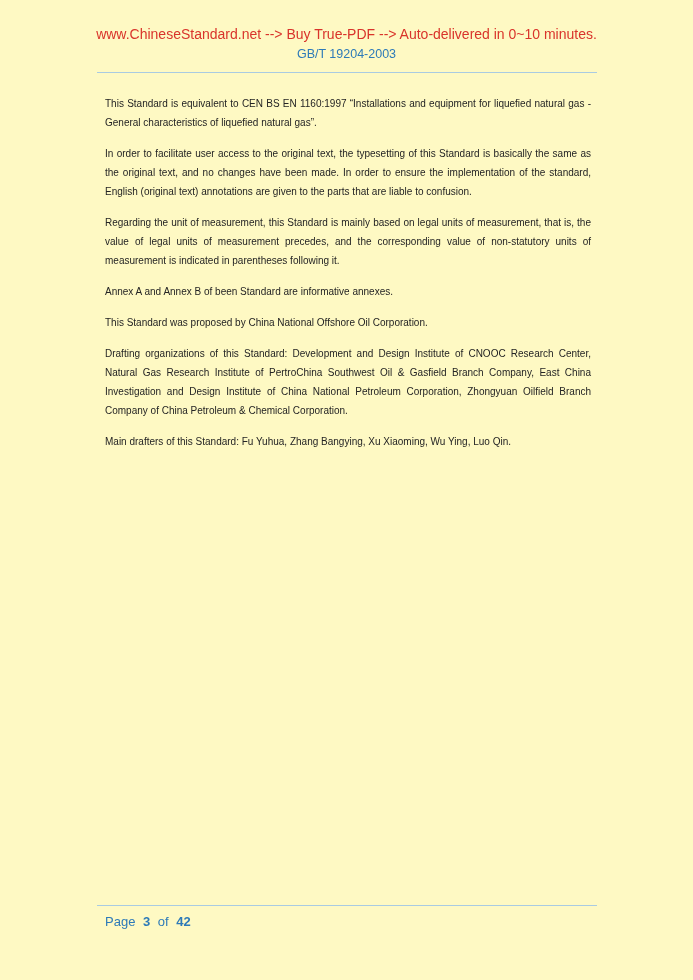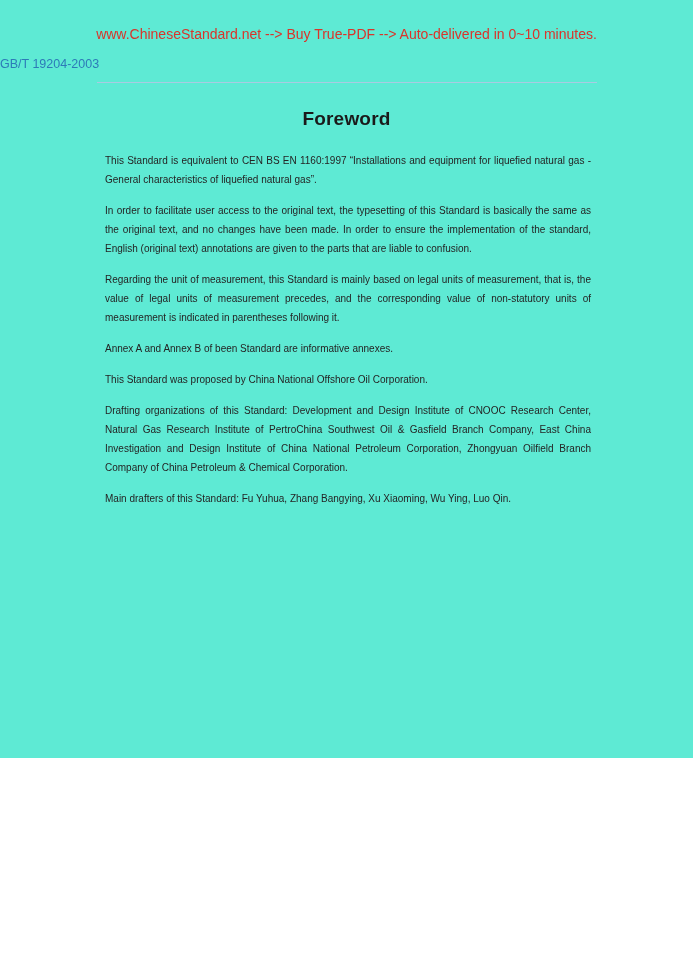--- a/index.html
+++ b/index.html
@@ -4,34 +4,34 @@
 <style>
   * { margin: 0; padding: 0; box-sizing: border-box; }
   html, body { background: #ffffff; }
   body {
     width: 693px; height: 980px;
     font-family: "Liberation Sans", "DejaVu Sans", sans-serif;
     color: #222222;
   }
   .page {
     position: relative;
-    width: 693px; height: 758px;
-    background: #5eead4;
+    width: 693px; height: 980px;
+    background: #fef9c3;
     overflow: hidden;
   }
   .banner {
     padding-top: 26px;
     text-align: center;
     color: var(--red, #d9342b);
     font-size: 14px;
     line-height: 16px;
   }
   .docnum {
-    margin-top: 15px;
-    text-align: left;
+    margin-top: 5px;
+    text-align: center;
     color: var(--blue, #2d7ab8);
     font-size: 12.5px;
     line-height: 15px;
   }
   .rule {
     width: 500px;
     margin: 10px auto 0 auto;
     border-top: 1px solid var(--rule, #a9cbe2);
     height: 0;
   }
@@ -80,21 +80,20 @@
 <body>
 
 <div class="page">
 
   <div class="banner">www.ChineseStandard.net --&gt; Buy True-PDF --&gt; Auto-delivered in 0~10 minutes.</div>
 
   <div class="docnum">GB/T 19204-2003</div>
 
   <div class="rule"></div>
 
-  <h1 class="title">Foreword</h1>
 
   <div class="content">
     <p>This Standard is equivalent to CEN BS EN 1160:1997 “Installations and equipment for liquefied natural gas - General characteristics of liquefied natural gas”.</p>
     <p>In order to facilitate user access to the original text, the typesetting of this Standard is basically the same as the original text, and no changes have been made. In order to ensure the implementation of the standard, English (original text) annotations are given to the parts that are liable to confusion.</p>
     <p>Regarding the unit of measurement, this Standard is mainly based on legal units of measurement, that is, the value of legal units of measurement precedes, and the corresponding value of non-statutory units of measurement is indicated in parentheses following it.</p>
     <p>Annex A and Annex B of been Standard are informative annexes.</p>
     <p>This Standard was proposed by China National Offshore Oil Corporation.</p>
     <p>Drafting organizations of this Standard: Development and Design Institute of CNOOC Research Center, Natural Gas Research Institute of PertroChina Southwest Oil &amp; Gasfield Branch Company, East China Investigation and Design Institute of China National Petroleum Corporation, Zhongyuan Oilfield Branch Company of China Petroleum &amp; Chemical Corporation.</p>
     <p>Main drafters of this Standard: Fu Yuhua, Zhang Bangying, Xu Xiaoming, Wu Ying, Luo Qin.</p>
   </div>

